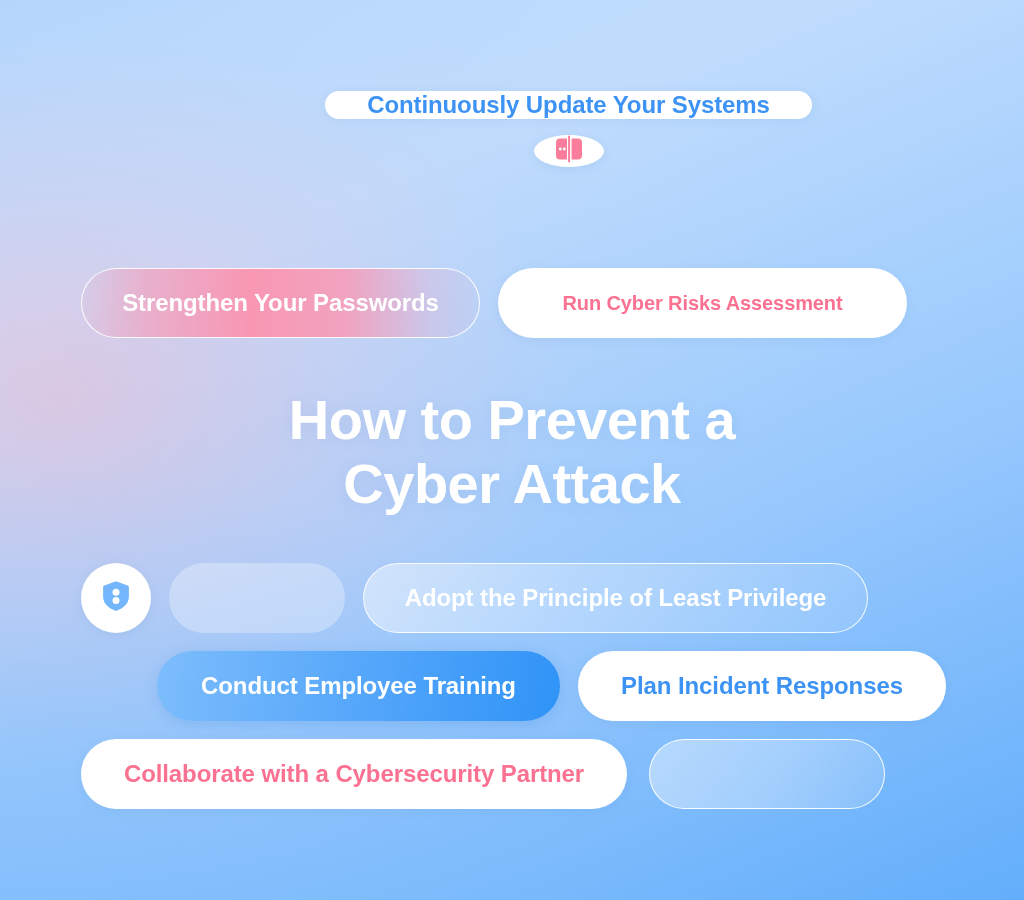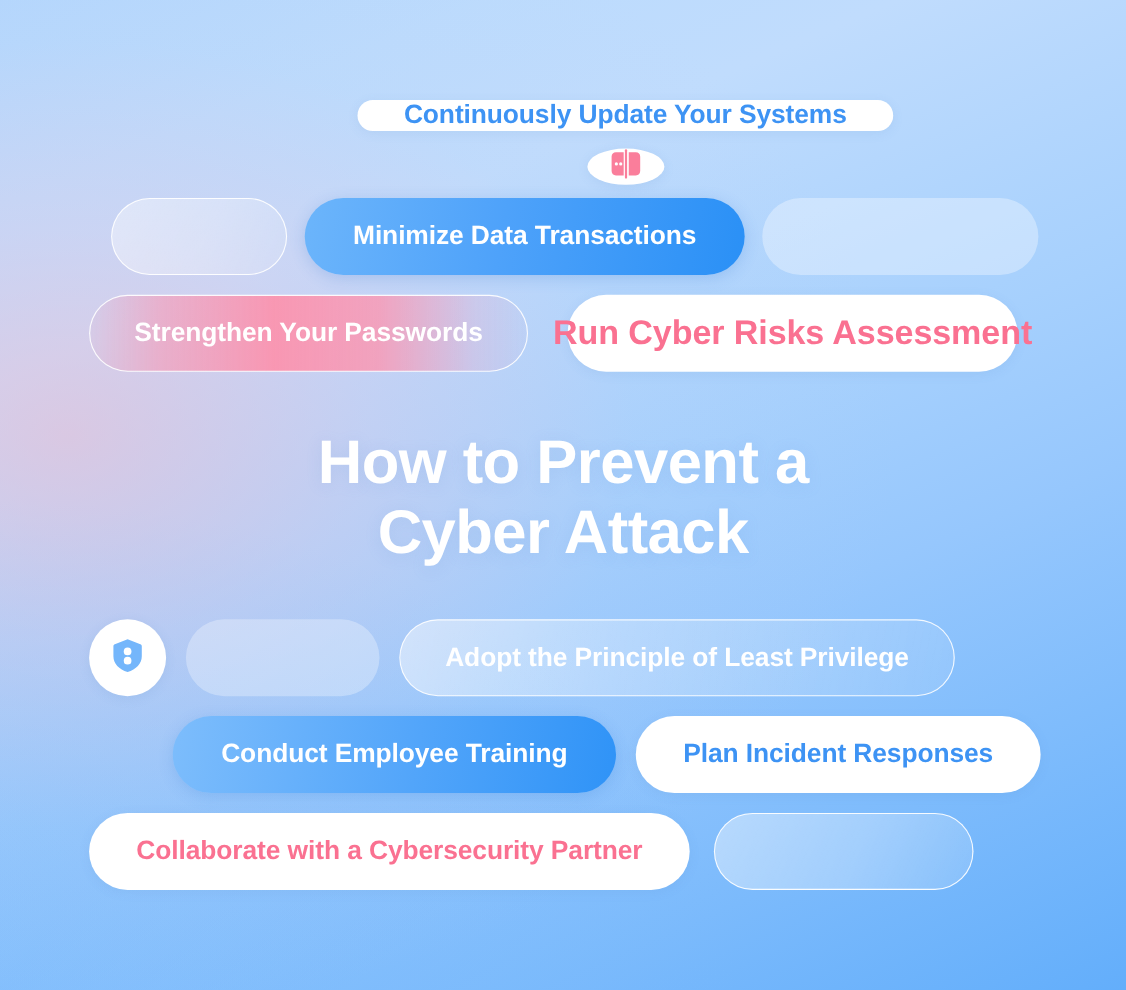--- a/index.html
+++ b/index.html
@@ -141,36 +141,27 @@
           <path d="M2 7.5 C2 5 3.6 3.5 6 3.5 L13 3.5 L13 24.5 L6 24.5 C3.6 24.5 2 23 2 20.5 Z" fill="#fa7e9b"></path>
           <rect x="14.1" y="0.6" width="2.0" height="26.8" rx="1" fill="#fa7e9b"></rect>
           <path d="M17.6 3.5 L24 3.5 C26.4 3.5 28 5 28 7.5 L28 20.5 C28 23 26.4 24.5 24 24.5 L17.6 24.5 Z" fill="#fa7e9b"></path>
           <circle cx="6.3" cy="14" r="1.45" fill="#ffffff"></circle>
           <circle cx="10.3" cy="14" r="1.45" fill="#ffffff"></circle>
         </svg>
       </span>
     </div>
   </div>
 
-  <div class="row" style="left:101px; top:180px; height:70px; gap:16px;">
-    <div class="ghost ghost-bordered" style="width:160px; height:70px;"></div>
-
-    <div class="pill pill-blue" style="width:400px; height:70px; font-size:24px;">
-      <span>Minimize Data Transactions</span>
-    </div>
-
-    <div class="ghost ghost-plain" style="width:251px; height:70px;"></div>
-  </div>
-
-  <div class="row" style="left:81px; top:268px; height:70px; gap:36px;">
+
+  <div class="row" style="left:81px; top:268px; height:70px; gap:18px;">
     <div class="pill pill-pink-ghost" style="width:399px; height:70px; font-size:24px;">
       <span>Strengthen Your Passwords</span>
     </div>
 
-    <div class="pill pill-white t-pink" style="width:409px; height:70px; font-size:31px;">
+    <div class="pill pill-white t-pink" style="width:409px; height:70px; font-size:20px;">
       <span>Run Cyber Risks Assessment</span>
     </div>
   </div>
 
   <div class="headline" style="top:388px;">
     <span class="ln">How to Prevent a</span>
     <span class="ln">Cyber Attack</span>
   </div>
 
   <div class="row" style="left:81px; top:563px; height:70px; gap:18px;">

